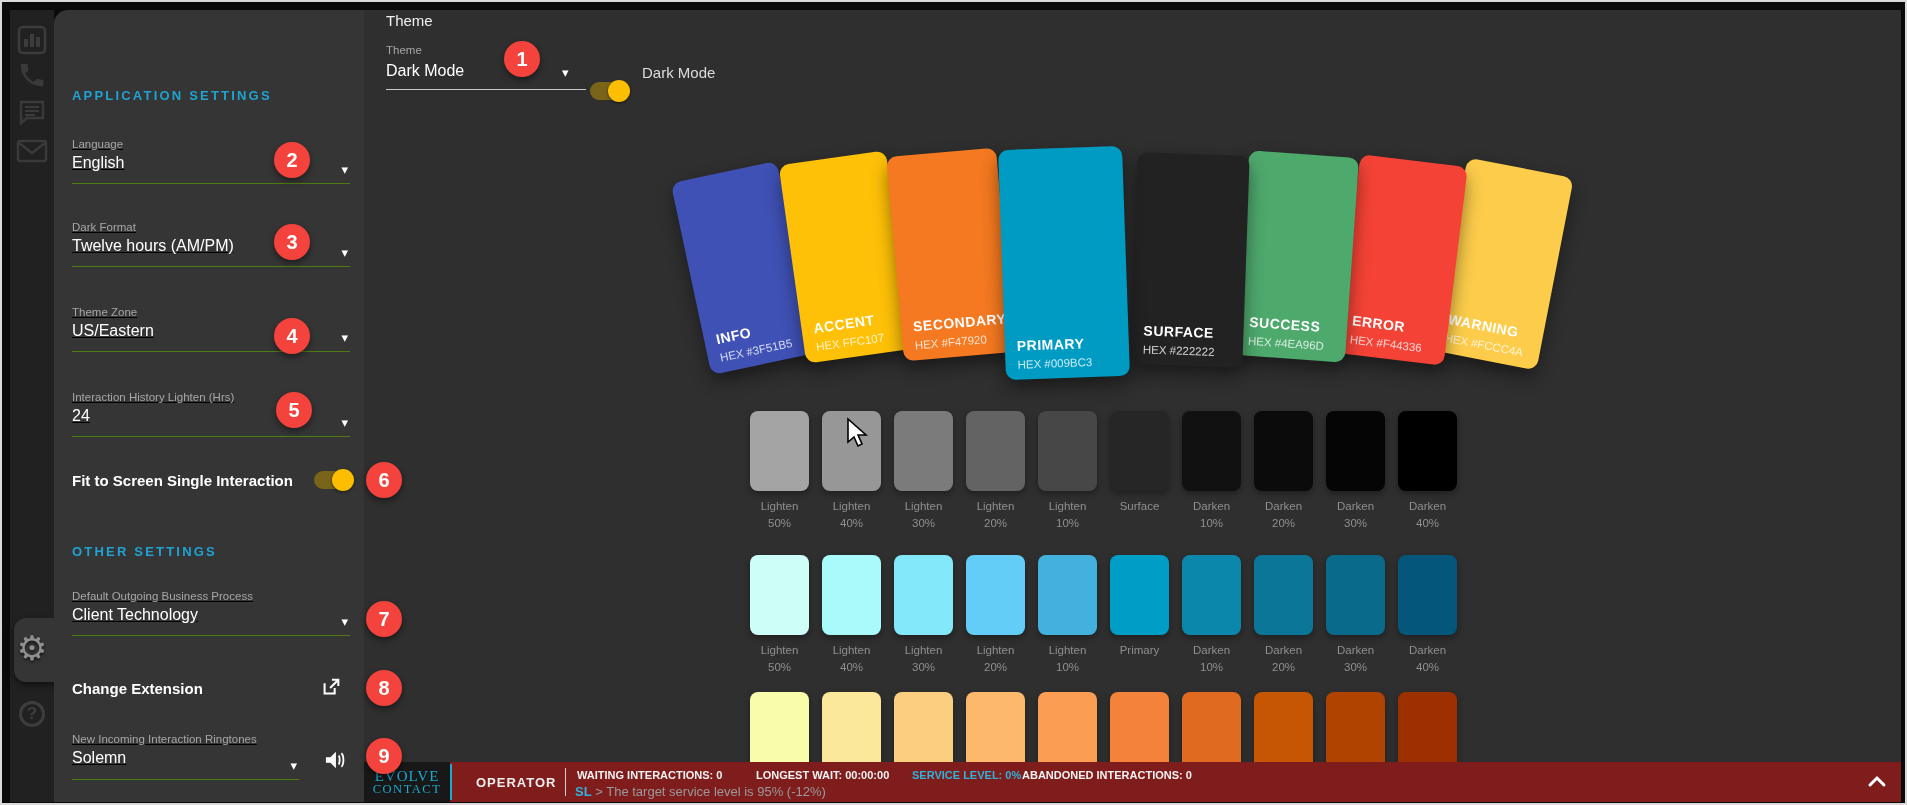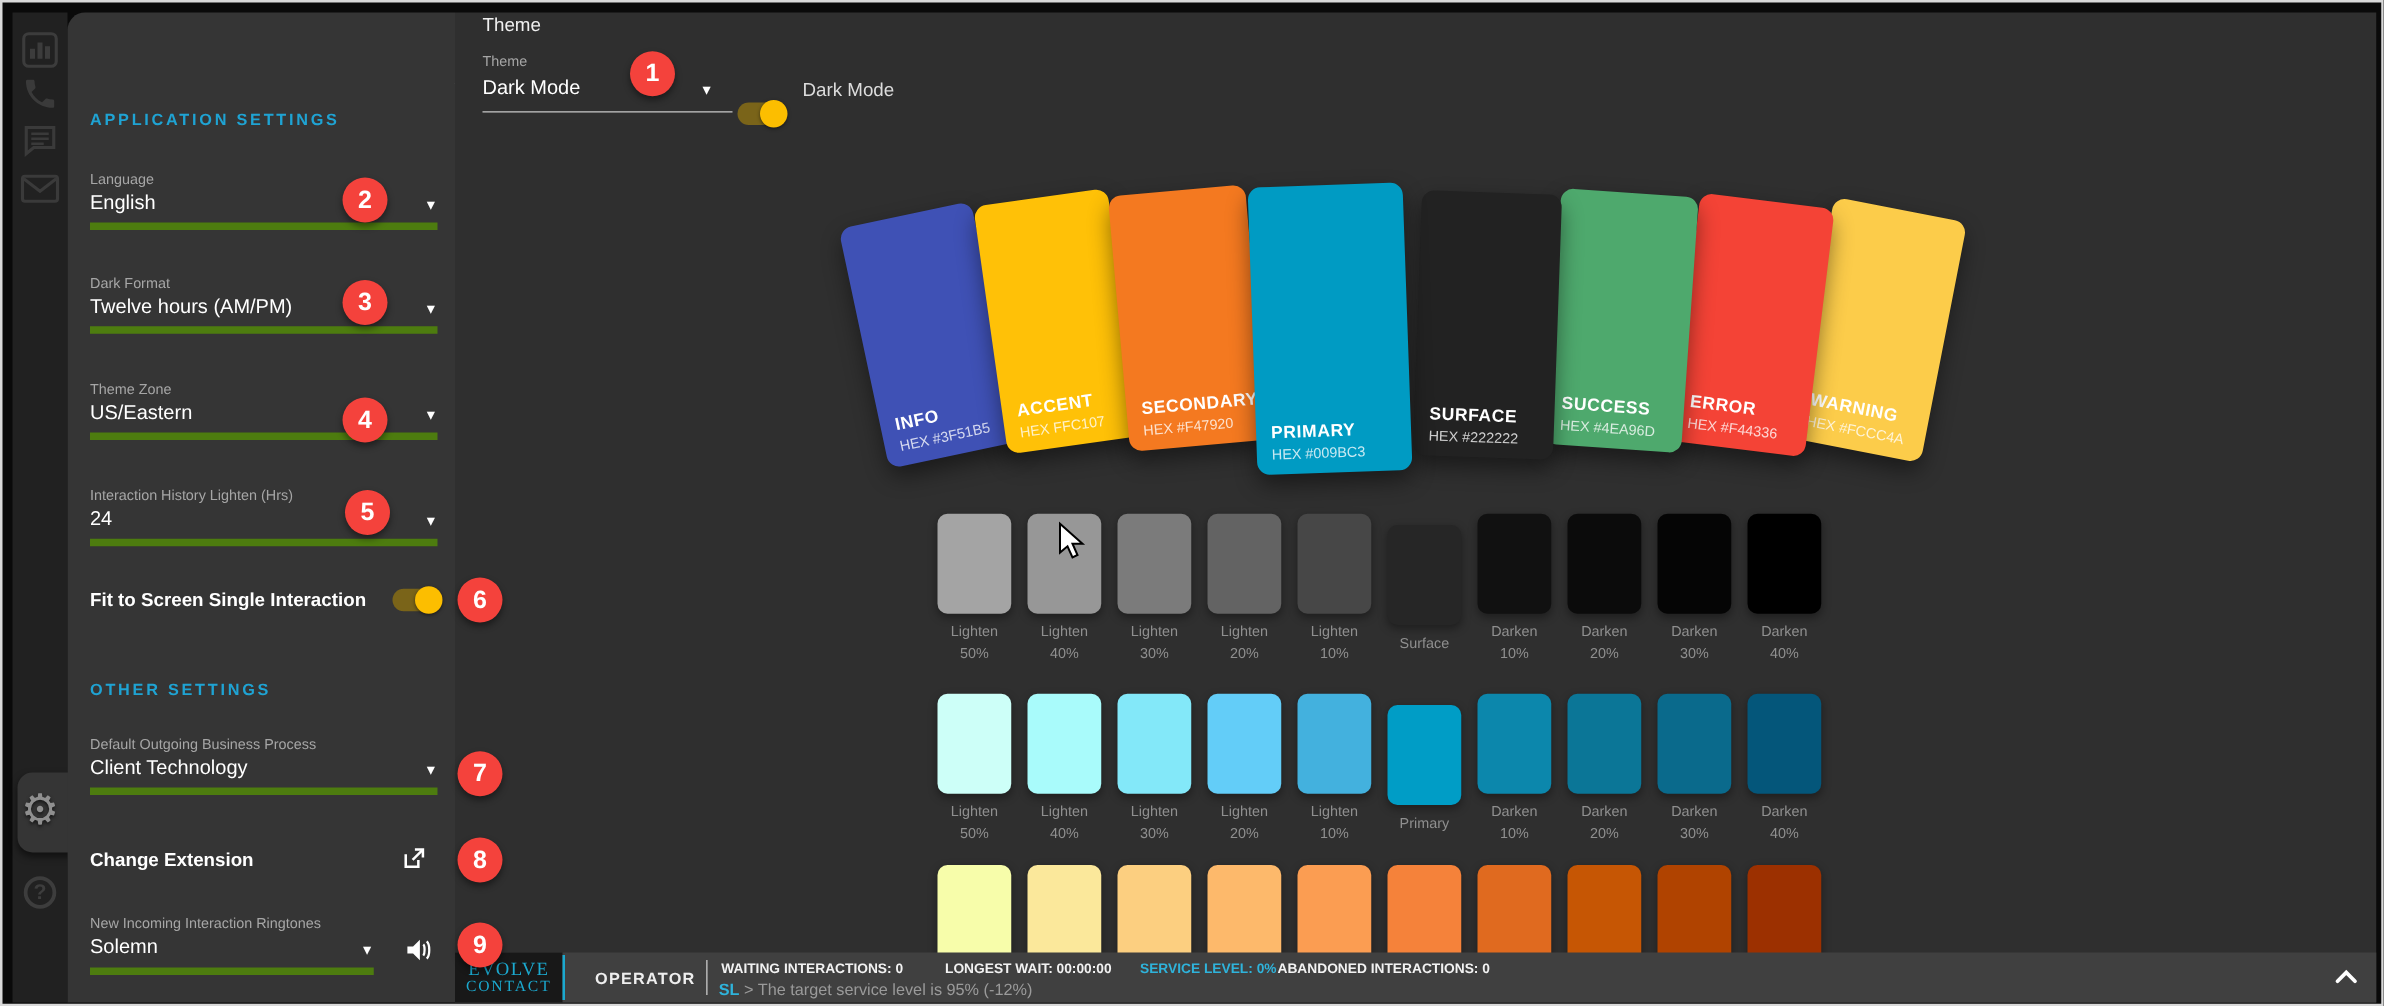--- a/index.html
+++ b/index.html
@@ -15,52 +15,52 @@
   .active-tab{position:absolute;left:4px;top:608px;width:48px;height:64px;background:#353535;border-radius:12px 0 0 12px;box-shadow:0 3px 6px rgba(0,0,0,.5);}
   .gear-glyph{font-family:"DejaVu Sans", sans-serif;font-size:34px;color:#8F8F8F;text-shadow:0 2px 3px rgba(0,0,0,.6);line-height:1;}
   .help-circle{width:26px;height:26px;border:3px solid #3D3D3D;border-radius:50%;color:#3D3D3D;font-size:17px;font-weight:bold;display:flex;align-items:center;justify-content:center;}
 
   
   .panel{left:52px;top:8px;width:310px;height:792px;background:#353535;border-radius:14px 0 0 0;}
   .search-box{left:70px;top:27px;width:285px;height:33px;background:#282828;border:1px solid #666;border-radius:17px;display:flex;align-items:center;}
   .search-box input{background:transparent;border:none;outline:none;color:#DDD;font-size:15px;font-family:"Liberation Sans",sans-serif;width:220px;}
   .search-box input::placeholder{color:#8F8F8F;}
   .sec-title{font-size:13px;font-weight:600;letter-spacing:2.2px;color:#1FA3D3;}
-  .field{border-bottom:6px solid #4d7c0f;}
+  .field{border-bottom:1px solid #4d7c0f;text-decoration:underline;}
   .f-label{font-size:11.5px;color:#A6A6A6;}
   .f-value{font-size:16px;color:#FFF;margin-top:4px;white-space:nowrap;cursor:pointer;}
   .chev{position:absolute;right:2px;bottom:6px;color:#FFF;font-size:13px;cursor:pointer;font-family:"DejaVu Sans",sans-serif;}
   .bold-row{font-size:15px;font-weight:700;color:#FFF;}
   .toggle{width:38px;height:18px;border-radius:9px;background:#7A6419;position:relative;cursor:pointer;}
   .toggle .knob{position:absolute;right:-2px;top:-2px;width:22px;height:22px;border-radius:50%;background:#FCBE00;box-shadow:0 1px 3px rgba(0,0,0,.5);}
   .scrollbar{left:362px;top:62px;width:5px;height:726px;background:#A8A8A8;border-radius:3px;cursor:pointer;}
 
   
   .main-bg{left:362px;top:8px;width:1537px;height:792px;background:#2F2F2F;}
   .page-title{left:384px;top:10px;font-size:15px;color:#F0F0F0;}
   .theme-underline{left:384px;top:87px;width:200px;height:1px;background:#C9C9C9;}
 
   
   .card{position:absolute;border-radius:10px;box-shadow:0 8px 18px rgba(0,0,0,.45);cursor:pointer;}
   .card .card-name{position:absolute;left:12px;bottom:26px;font-size:14px;font-weight:700;color:#FFF;letter-spacing:.5px;}
   .card .card-hex{position:absolute;left:12px;bottom:9px;font-size:11.5px;color:rgba(255,255,255,.78);white-space:nowrap;}
 
   
-  .swatch-row{position:absolute;display:flex;gap:13px;align-items:center;}
+  .swatch-row{position:absolute;display:flex;gap:13px;}
   .swatch-cell{width:59px;}
   .swatch{width:59px;height:80px;border-radius:8px;box-shadow:0 3px 7px rgba(0,0,0,.35);cursor:pointer;}
   .swatch-label{margin-top:7px;text-align:center;font-size:11.5px;color:#8F8F8F;line-height:17px;}
 
   
   .badge{position:absolute;width:36px;height:36px;border-radius:50%;background:#F4423C;color:#FFF;
     font-size:20px;font-weight:700;display:flex;align-items:center;justify-content:center;
     box-shadow:0 3px 6px rgba(0,0,0,.45);z-index:40;}
 
   
-  .statusbar{left:362px;top:760px;width:1537px;height:40px;background:#404040;z-index:30;}
+  .statusbar{left:362px;top:760px;width:1537px;height:40px;background:#7f1d1d;z-index:30;}
   .logo-block{position:absolute;left:0;top:0;width:86px;height:40px;background:#181818;display:flex;flex-direction:column;align-items:center;justify-content:center;}
   .logo-top{font-family:"Liberation Serif",serif;color:#1BA9CF;font-size:15px;letter-spacing:1px;line-height:14px;}
   .logo-bottom{font-family:"Liberation Serif",serif;color:#1BA9CF;font-size:12.5px;letter-spacing:1.5px;line-height:13px;}
   .cyan-div{position:absolute;left:86px;top:2px;width:2px;height:36px;background:#1BA9CF;}
   .sb-operator{position:absolute;left:112px;top:13px;font-size:13px;font-weight:700;color:#EEE;letter-spacing:1px;}
   .sb-vdiv{position:absolute;left:201px;top:6px;width:1px;height:28px;background:#CFCFCF;}
   .sb-stat{position:absolute;top:7px;font-size:11px;font-weight:700;color:#F2F2F2;white-space:nowrap;}
   .sb-stat.cyan{color:#2FB3DB;}
   .sb-sl{position:absolute;left:211px;top:22px;font-size:13px;color:#9A9A9A;white-space:nowrap;}
   .sb-sl .sl{color:#2FB3DB;font-weight:700;}

